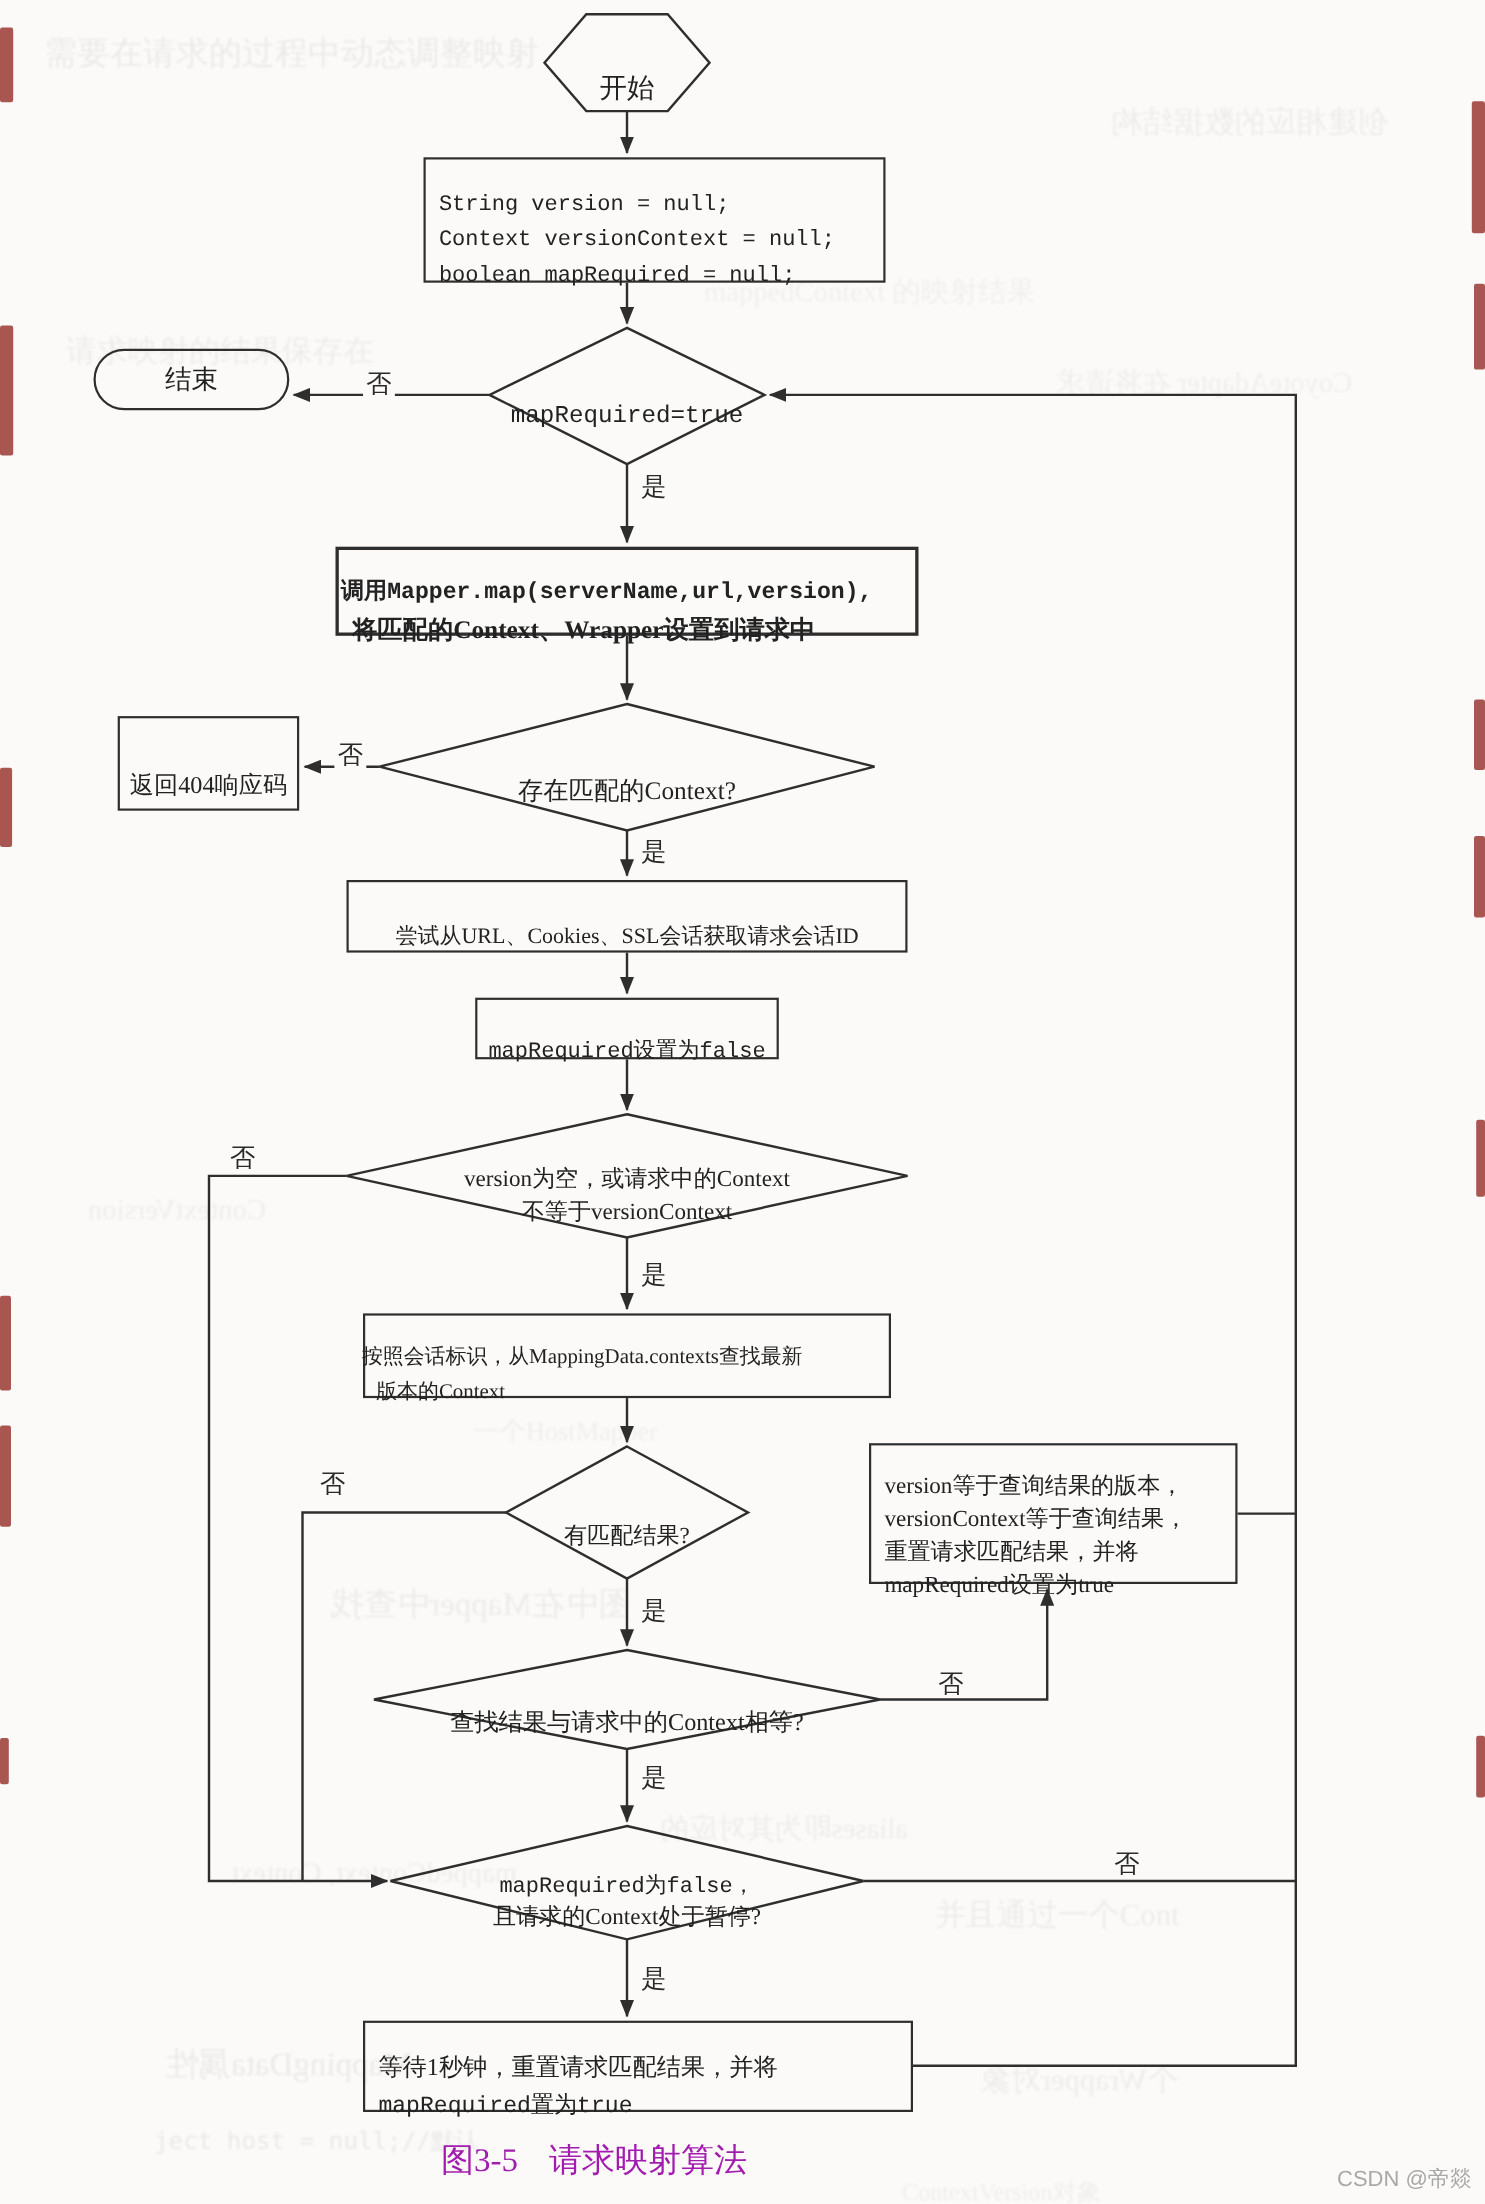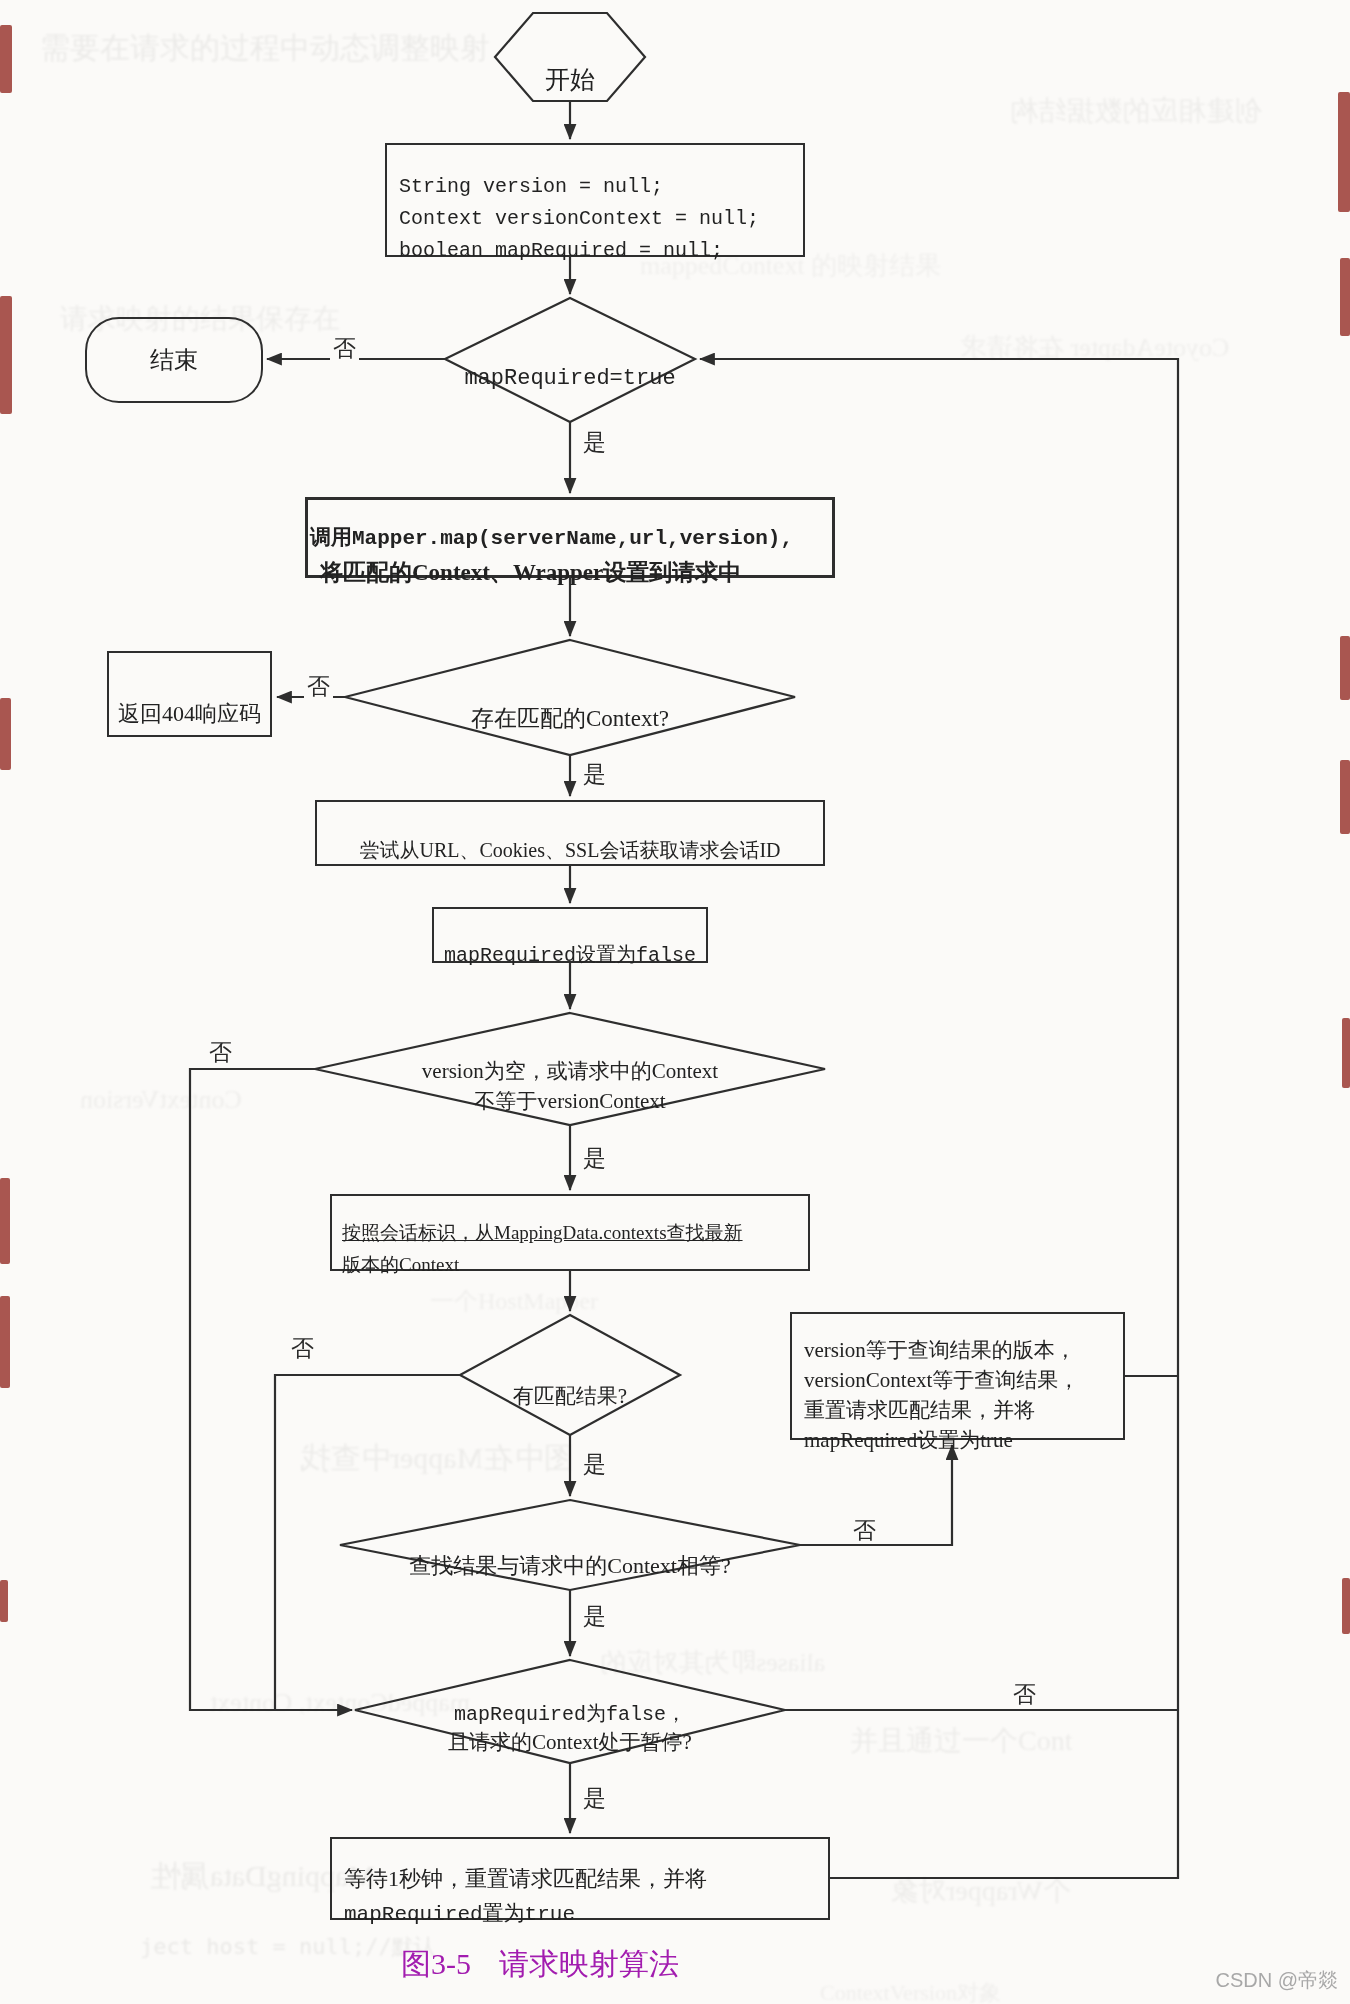--- a/index.html
+++ b/index.html
@@ -103,21 +103,21 @@
 
   <div class="txt center serif" style="left:495px;top:44px;width:150px;font-size:25px;">开始</div>
 
   <div class="node-box" style="left:385px;top:143px;width:420px;height:114px;"></div>
   <div class="txt mono" style="left:399px;top:152px;font-size:20px;line-height:1.6;">String version = null;</div>
   <div class="txt mono" style="left:399px;top:184px;font-size:20px;line-height:1.6;">Context versionContext = null;</div>
   <div class="txt mono" style="left:399px;top:216px;font-size:20px;line-height:1.6;">boolean mapRequired = null;</div>
 
   <div class="txt mono center" style="left:450px;top:347px;width:240px;font-size:22px;">mapRequired=true</div>
 
-  <div class="node-box terminator" style="left:85px;top:317px;width:178px;height:86px;font-size:24px;">
+  <div class="node-box terminator" style="left:85px;top:317px;width:178px;height:56px;font-size:24px;">
     <span>结束</span>
   </div>
 
   <div class="node-box bold" style="left:305px;top:497px;width:530px;height:81px;"></div>
   <div class="txt mono" style="left:310px;top:504px;font-size:21px;font-weight:bold;">调用Mapper.map(serverName,url,version),</div>
   <div class="txt serif" style="left:320px;top:538px;font-size:23px;font-weight:bold;">将匹配的Context、Wrapper设置到请求中</div>
 
   <div class="txt serif center" style="left:395px;top:684px;width:350px;font-size:23px;">存在匹配的Context?</div>
 
   <div class="node-box" style="left:107px;top:651px;width:165px;height:86px;"></div>
@@ -126,21 +126,21 @@
   <div class="node-box" style="left:315px;top:800px;width:510px;height:66px;"></div>
   <div class="txt serif center" style="left:315px;top:818px;width:510px;font-size:20px;">尝试从URL、Cookies、SSL会话获取请求会话ID</div>
 
   <div class="node-box" style="left:432px;top:907px;width:276px;height:56px;"></div>
   <div class="txt mono center" style="left:432px;top:922px;width:276px;font-size:20px;">mapRequired设置为false</div>
 
   <div class="txt serif center" style="left:345px;top:1038px;width:450px;font-size:21px;">version为空，或请求中的Context</div>
   <div class="txt serif center" style="left:345px;top:1068px;width:450px;font-size:21px;">不等于versionContext</div>
 
   <div class="node-box" style="left:330px;top:1194px;width:480px;height:77px;"></div>
-  <div class="txt serif" style="left:342px;top:1201px;font-size:19px;text-decoration:underline;">按照会话标识，从MappingData.contexts查找最新</div>
+  <div class="txt serif" style="left:329px;top:1201px;font-size:19px;">按照会话标识，从MappingData.contexts查找最新</div>
   <div class="txt serif" style="left:342px;top:1233px;font-size:19px;">版本的Context</div>
 
   <div class="txt serif center" style="left:460px;top:1363px;width:220px;font-size:21px;">有匹配结果?</div>
 
   <div class="node-box" style="left:790px;top:1312px;width:335px;height:128px;"></div>
   <div class="txt serif" style="left:804px;top:1317px;font-size:21px;">version等于查询结果的版本，</div>
   <div class="txt serif" style="left:804px;top:1347px;font-size:21px;">versionContext等于查询结果，</div>
   <div class="txt serif" style="left:804px;top:1377px;font-size:21px;">重置请求匹配结果，并将</div>
   <div class="txt serif" style="left:804px;top:1407px;font-size:21px;">mapRequired设置为true</div>
 

